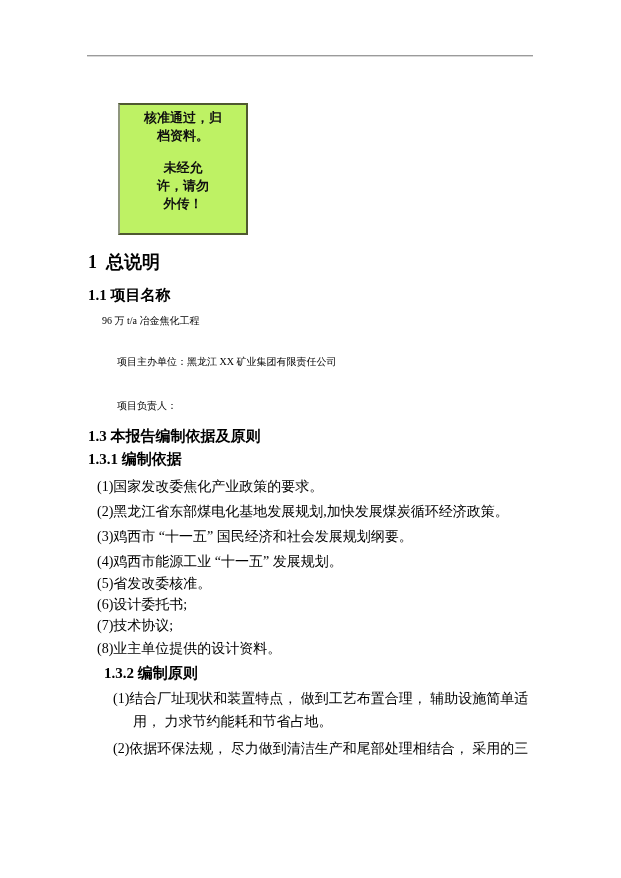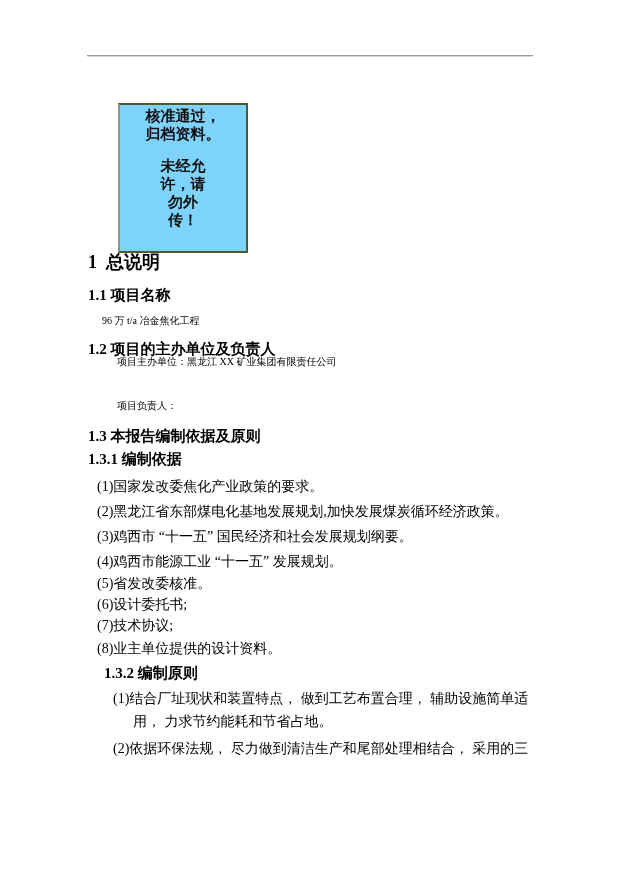--- a/index.html
+++ b/index.html
@@ -20,27 +20,27 @@
     left: 87px; top: 55px; width: 446px; height: 1px;
     background: #9b9b9b;
     border-bottom: 1px solid #d8d8d8;
   }
 
   .stamp {
     position: absolute;
     left: 118px; top: 103px;
     width: 86px;
     padding: 4px 20px 6px 20px;
-    background: #7dd3fc;
+    background: #bef264;
     border: 2px solid #4f5930;
     border-left-color: #8f967e;
     text-align: center;
-    font-family: Liberation Mono, monospace;
+    font-family: Liberation Serif, serif;
     font-weight: bold;
-    font-size: 15px;
+    font-size: 13px;
     line-height: 18px;
     color: #101010;
   }
   .stamp-line1 { margin: 0 0 4px 0; }
   .stamp-line2 { margin: 14px; }
 
   .h1 {
     left: 88px; top: 250px;
     font-size: 18px; font-weight: bold;
   }
@@ -97,21 +97,20 @@
   <div class="stamp">
     <div class="stamp-line1">核准通过，归档资料。</div>
     <div class="stamp-line2">未经允许，请勿外传！</div>
   </div>
 
   <div class="abs h1">1  总说明</div>
 
   <div class="abs h2 h2-11">1.1 项目名称</div>
   <div class="abs body14 project-name">96 万 t/a 冶金焦化工程</div>
 
-  <div class="abs h2 h2-12">1.2 项目的主办单位及负责人</div>
   <div class="abs body14 sponsor-line">项目主办单位：黑龙江 XX 矿业集团有限责任公司</div>
   <div class="abs body14 manager-line">项目负责人：</div>
 
   <div class="abs h2 h2-13">1.3 本报告编制依据及原则</div>
 
   <div class="abs h3 h3-131">1.3.1 编制依据</div>
   <div class="basis-item bi-0">(1)国家发改委焦化产业政策的要求。</div>
   <div class="basis-item bi-1">(2)黑龙江省东部煤电化基地发展规划,加快发展煤炭循环经济政策。</div>
   <div class="basis-item bi-2">(3)鸡西市 “十一五” 国民经济和社会发展规划纲要。</div>
   <div class="basis-item bi-3">(4)鸡西市能源工业 “十一五” 发展规划。</div>

